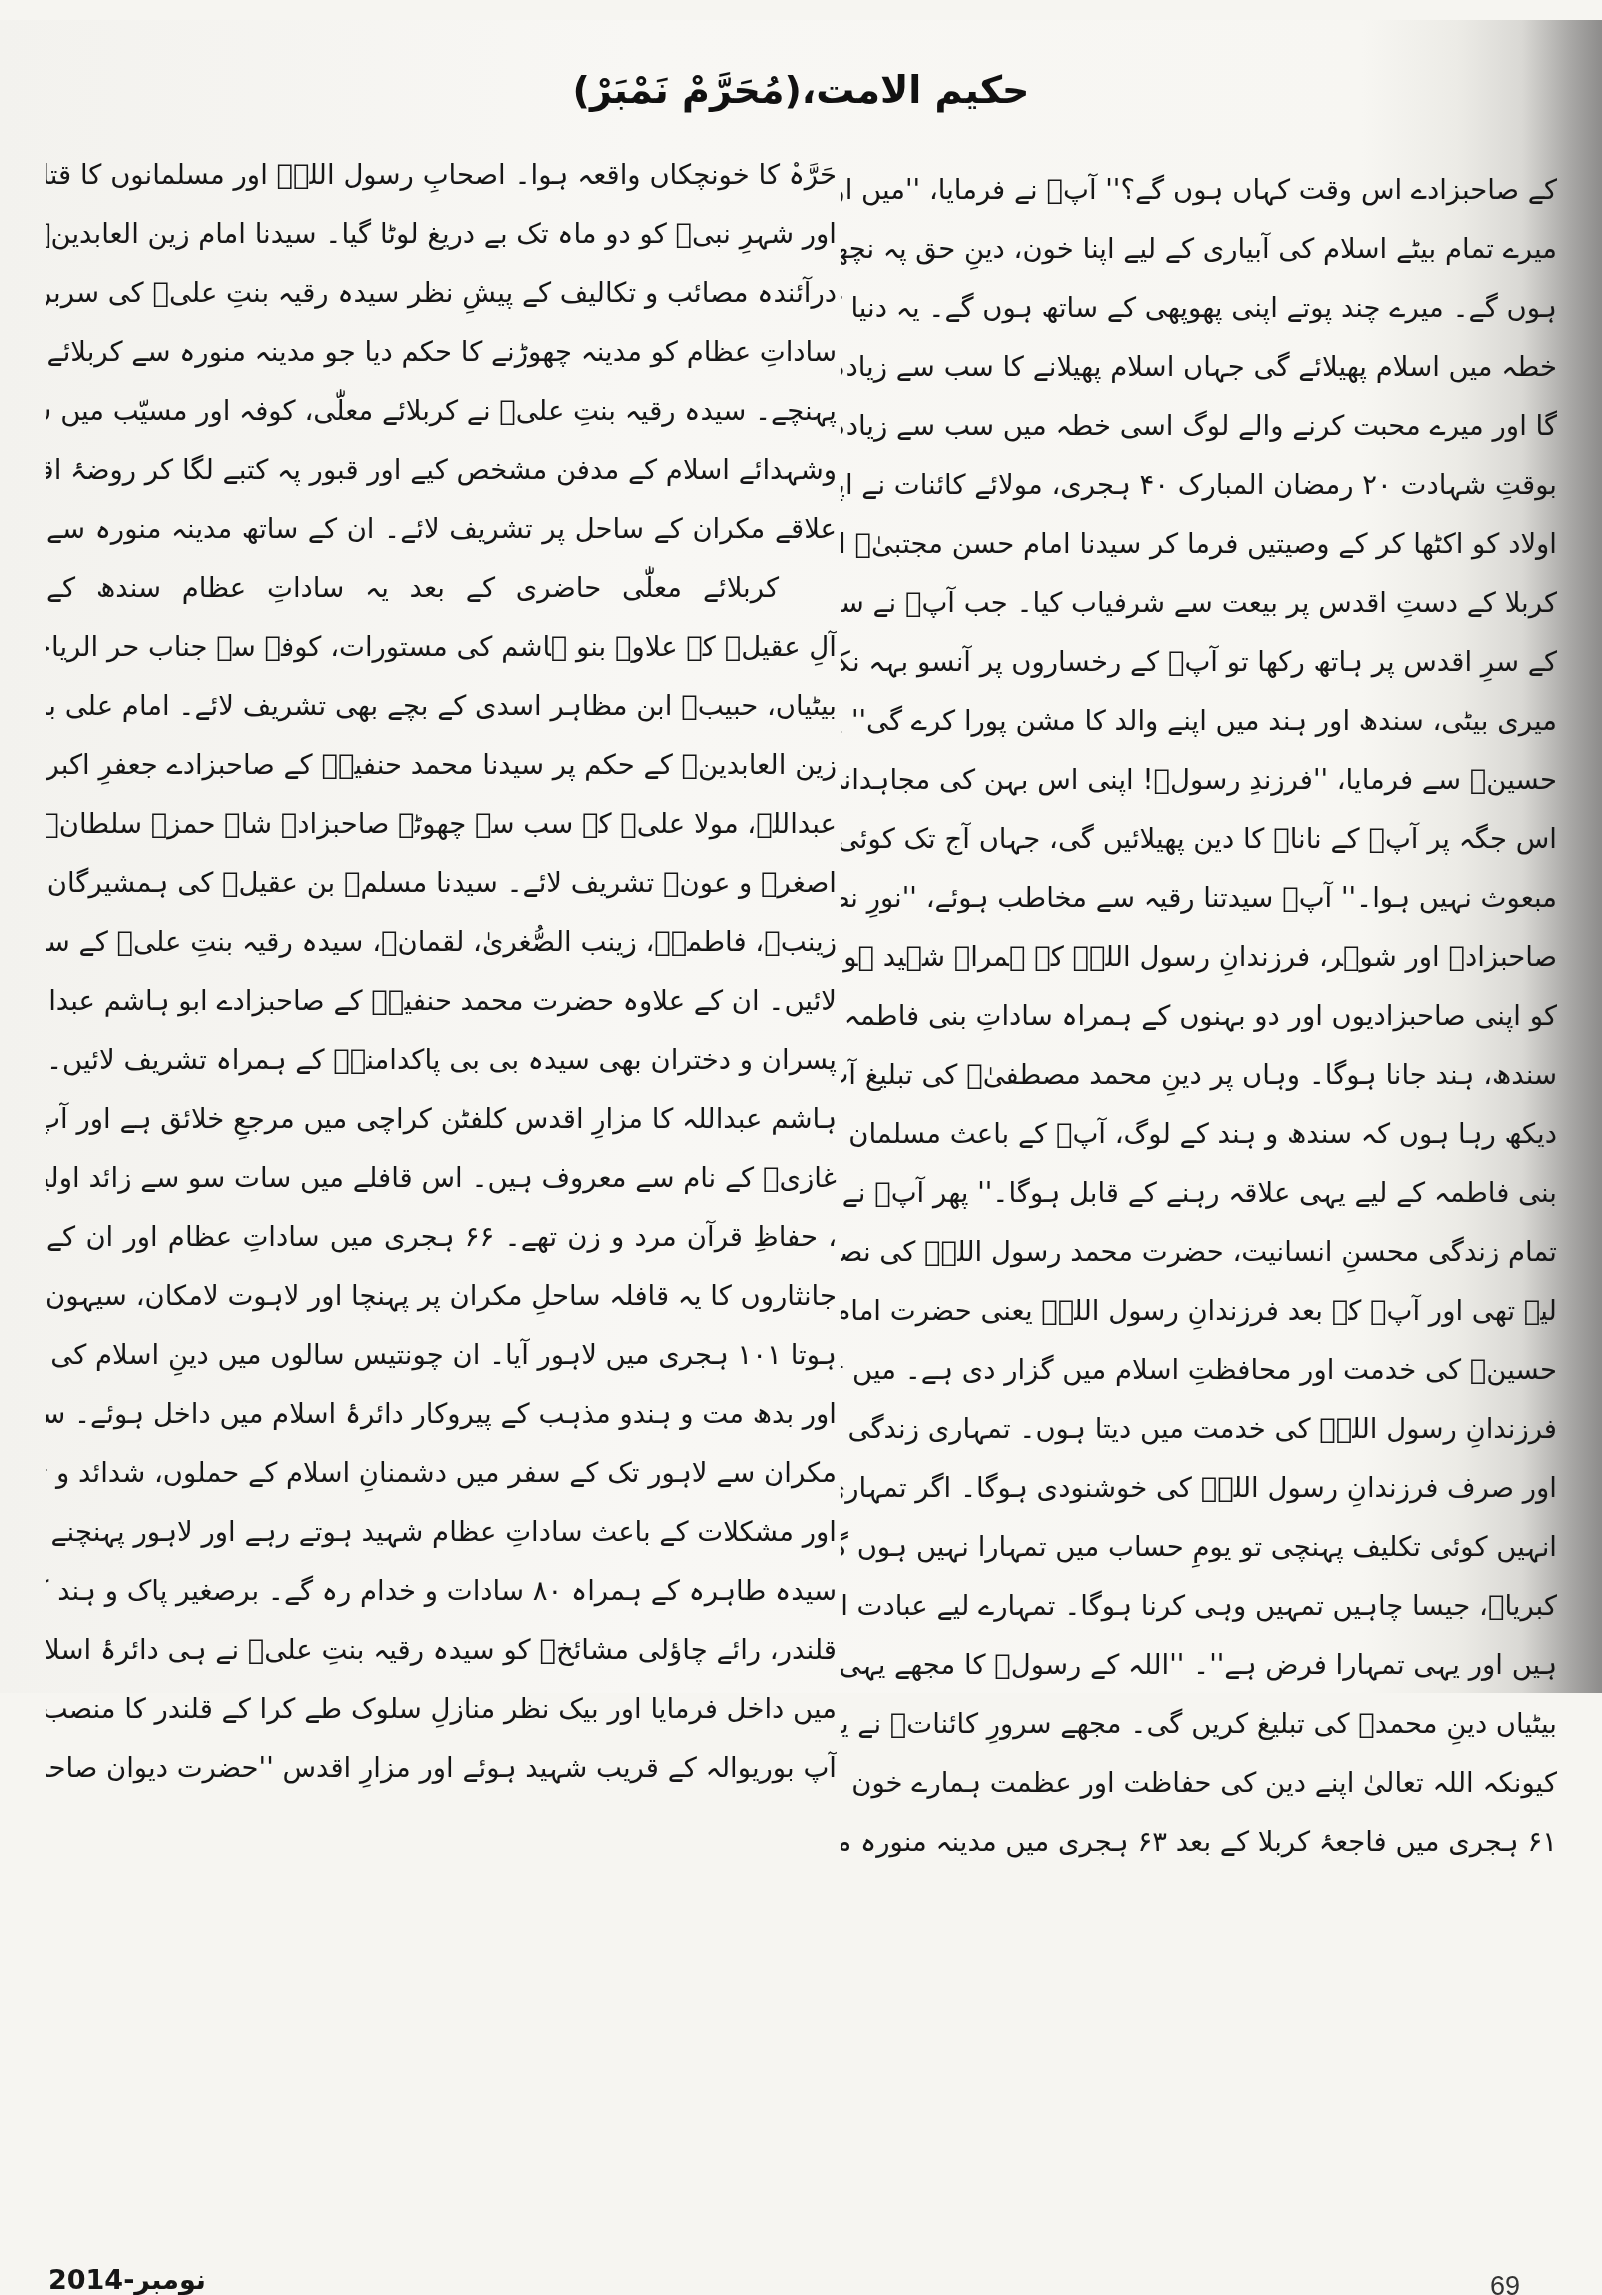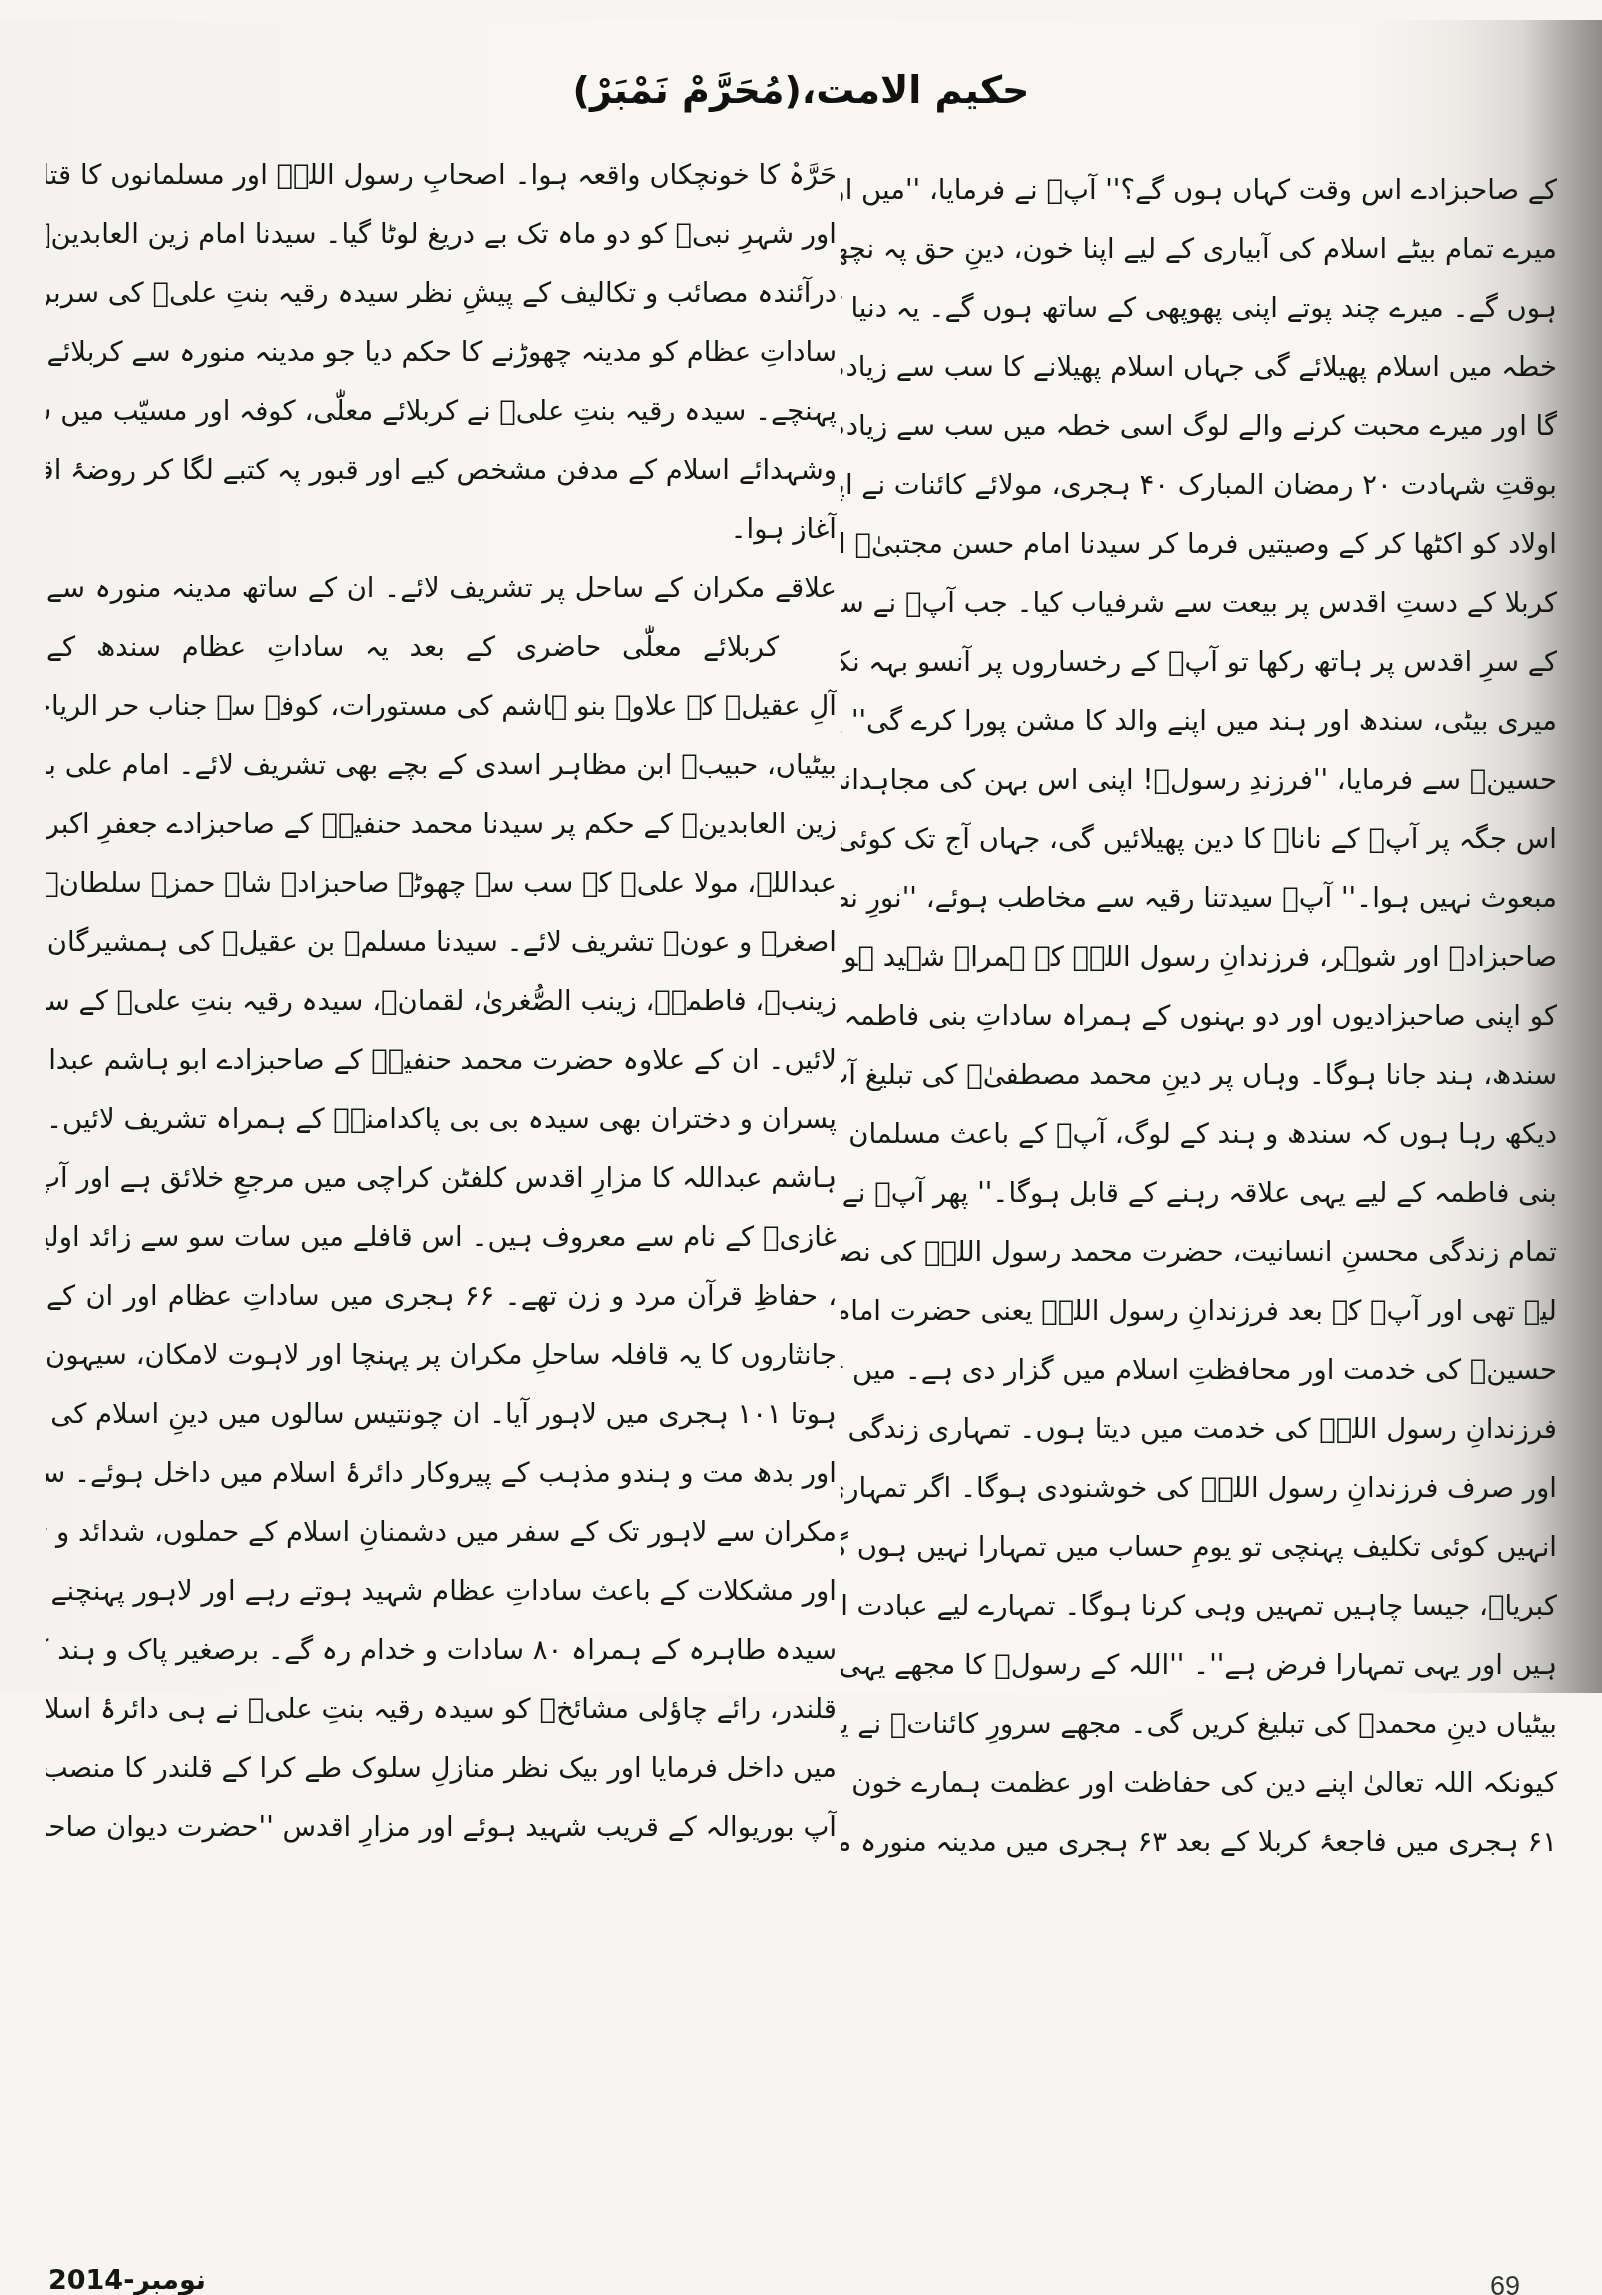--- a/index.html
+++ b/index.html
@@ -86,21 +86,20 @@
       <span class="line">کیونکہ اللہ تعالیٰ اپنے دین کی حفاظت اور عظمت ہمارے خون سے کرے گا۔''</span>
       <span class="line short">۶۱ ہجری میں فاجعۂ کربلا کے بعد ۶۳ ہجری میں مدینہ منورہ میں</span>
     </div>
   <div class="column col-left" id="col-left">
       <span class="line">حَرَّہْ کا خونچکاں واقعہ ہوا۔ اصحابِ رسول اللہؐ اور مسلمانوں کا قتلِ عام کیا گیا</span>
       <span class="line">اور شہرِ نبیؐ کو دو ماہ تک بے دریغ لوٹا گیا۔ سیدنا امام زین العابدینؑ نے</span>
       <span class="line">درآئندہ مصائب و تکالیف کے پیشِ نظر سیدہ رقیہ بنتِ علیؑ کی سربراہی میں</span>
       <span class="line">ساداتِ عظام کو مدینہ چھوڑنے کا حکم دیا جو مدینہ منورہ سے کربلائے معلّٰی</span>
       <span class="line">پہنچے۔ سیدہ رقیہ بنتِ علیؑ نے کربلائے معلّٰی، کوفہ اور مسیّب میں ساداتِ عظام</span>
       <span class="line">وشہدائے اسلام کے مدفن مشخص کیے اور قبور پہ کتبے لگا کر روضۂ اقدس کی تعمیر کا</span>
-      <span class="line short">آغاز ہوا۔</span>
       <span class="line">علاقے مکران کے ساحل پر تشریف لائے۔ ان کے ساتھ مدینہ منورہ سے</span>
       <span class="line indent">کربلائے معلّٰی حاضری کے بعد یہ ساداتِ عظام سندھ کے</span>
       <span class="line">آلِ عقیلؑ کے علاوہ بنو ہاشم کی مستورات، کوفہ سے جناب حر الریاحیؑ کی دو</span>
       <span class="line">بیٹیاں، حبیبؓ ابن مظاہر اسدی کے بچے بھی تشریف لائے۔ امام علی بن حسین</span>
       <span class="line">زین العابدینؑ کے حکم پر سیدنا محمد حنفیہؑ کے صاحبزادے جعفرِ اکبرؑ اور ابو ہاشم</span>
       <span class="line">عبداللہ، مولا علیؑ کے سب سے چھوٹے صاحبزادے شاہ حمزہ سلطانؑ اور جعفر</span>
       <span class="line">اصغرؑ و عونؑ تشریف لائے۔ سیدنا مسلمؑ بن عقیلؑ کی ہمشیرگان، ام ہانی رملہؑ،</span>
       <span class="line">زینبؑ، فاطمہؑ، زینب الصُّغریٰ، لقمانؑ، سیدہ رقیہ بنتِ علیؑ کے ساتھ تشریف</span>
       <span class="line">لائیں۔ ان کے علاوہ حضرت محمد حنفیہؑ کے صاحبزادے ابو ہاشم عبداللہؑ کے</span>
       <span class="line">پسران و دختران بھی سیدہ بی بی پاکدامنہؑ کے ہمراہ تشریف لائیں۔ سیدنا ابو</span>

